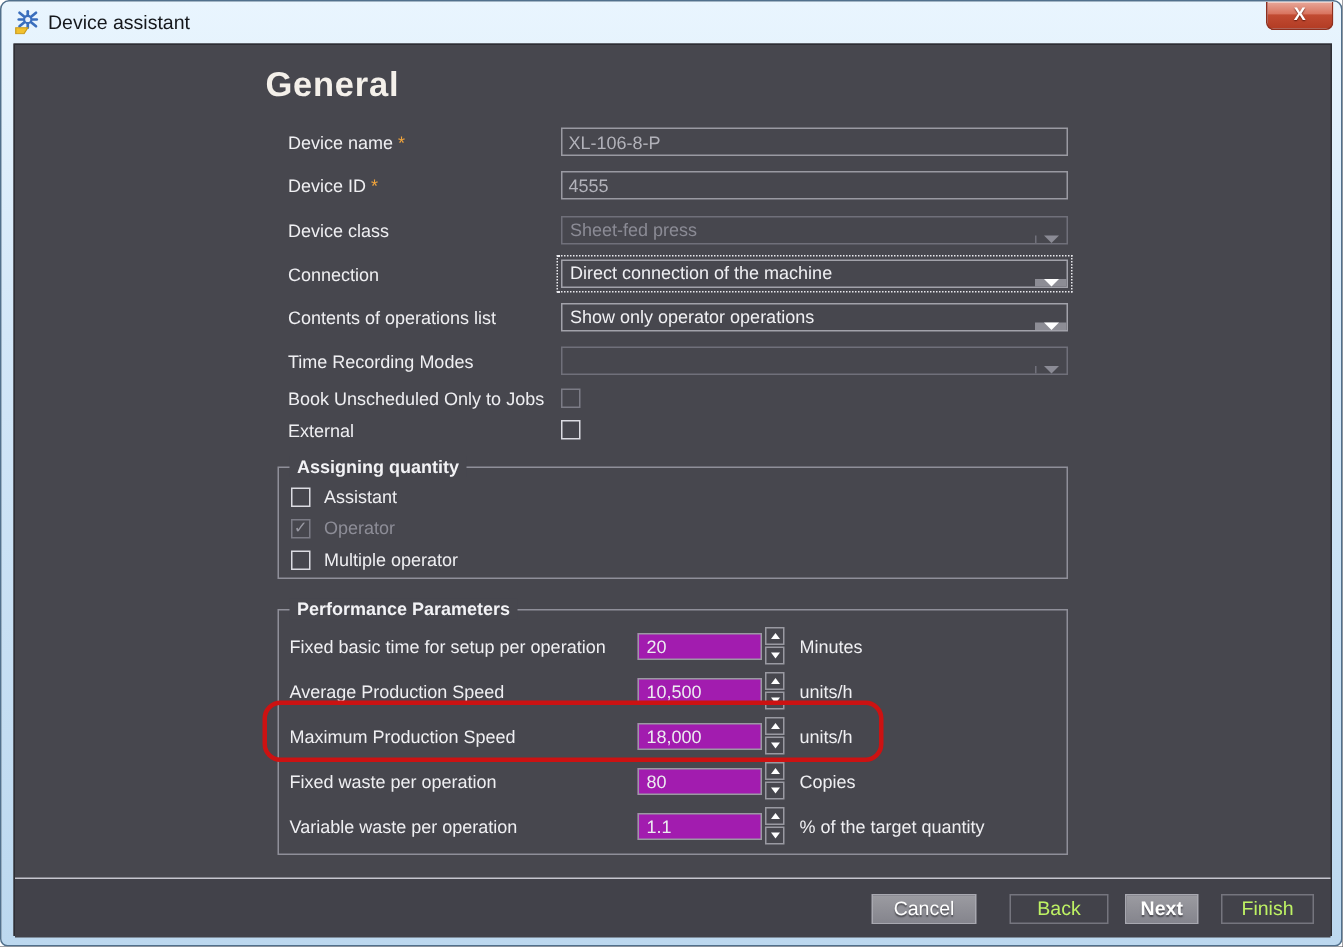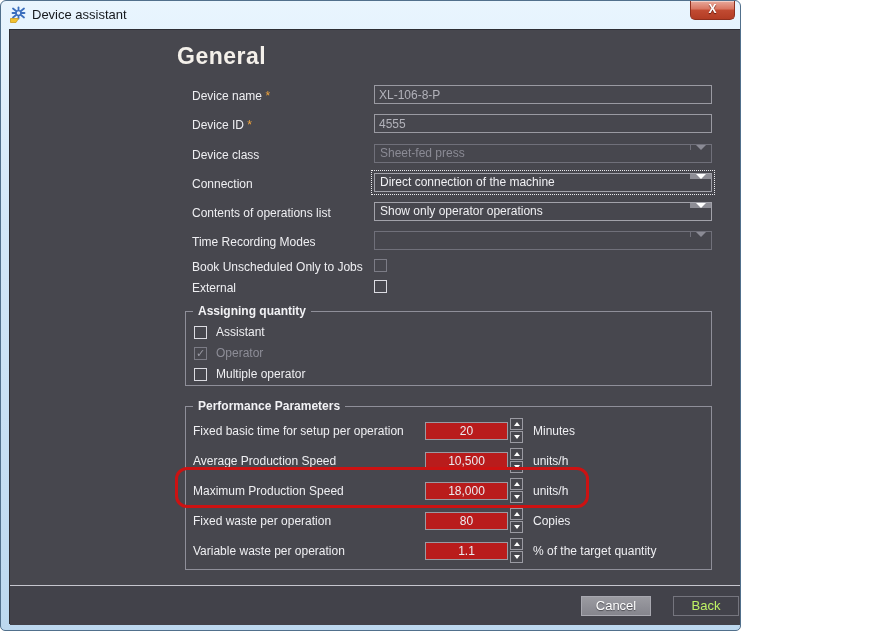--- a/index.html
+++ b/index.html
@@ -1,20 +1,20 @@
 <!DOCTYPE html>
 <html><head>
 <meta charset="utf-8">
 <style>
   * { margin:0; padding:0; box-sizing:border-box; }
   html,body { width:895px; height:631px; font-family:"Liberation Sans", sans-serif; }
   body { background:#fff; }
 
   .window {
-    position:relative; width:741px; height:631px;
+    position:relative; width:895px; height:631px;
     background:linear-gradient(180deg,#e9f5fe 0%,#d3e7f8 35%,#bcd8ef 100%);
     border:1px solid #51708c;
     border-radius:6px 6px 5px 5px;
     overflow:hidden;
   }
   .titlebar {
     position:absolute; left:0; top:0; right:0; height:28px;
     display:flex; align-items:center;
   }
   .title-icon { position:absolute; left:9px; top:5px; width:17px; height:17px; }
@@ -45,21 +45,21 @@
 
   .text-input {
     position:absolute; left:364px; width:338px; height:19px;
     background:#47474e; border:1px solid #9a9aa2;
     color:#b2b2ba; font-size:12px; font-family:"Liberation Sans", sans-serif;
     padding:0 4px; outline:none;
   }
 
   .combo {
     position:absolute; left:364px; width:338px; height:19px;
-    border:1px solid #a2a2aa; display:flex; align-items:flex-start;
+    border:1px solid #a2a2aa; display:flex; align-items:flex-end;
     background:#47474e; cursor:pointer;
   }
   .combo-text { flex:1; font-size:12px; color:#f0f0f3; line-height:17px; padding:0 5px;
     white-space:nowrap; overflow:hidden; }
   .combo-btn { width:21px; background:#8d8d95; display:flex; align-items:center; justify-content:center; }
   .tri-down { width:0; height:0; border-left:5px solid transparent; border-right:5px solid transparent; border-top:5px solid #fff; }
   .combo.focused { outline:1px dotted #eaeaee; outline-offset:2px; }
   .combo.disabled { border-color:#70707a; cursor:default; }
   .combo.disabled .combo-text { color:#8b8b95; }
   .combo.disabled .combo-btn { background:transparent; border-left:1px solid #70707a; }
@@ -82,22 +82,22 @@
   }
 
   .gb-row { position:absolute; left:8px; height:15px; line-height:15px; }
   .gb-row .checkbox { position:relative; display:inline-block; vertical-align:middle; margin-right:9px; }
   .gb-row .flabel { vertical-align:middle; }
 
   .perf-row { position:absolute; left:0; width:100%; height:19px; }
   .perf-label { position:absolute; left:7px; top:0; line-height:18px; }
   .spin-input {
     position:absolute; left:239px; top:0; width:83px; height:18px;
-    background:#b91c1c; border:1px solid #9a9aa2;
-    color:#ececf0; font-size:12px; text-align:center; padding:0 5px;
+    background:#a21caf; border:1px solid #9a9aa2;
+    color:#ececf0; font-size:12px; text-align:left; padding:0 5px;
     font-family:"Liberation Sans", sans-serif; outline:none;
   }
   .spin-stack { position:absolute; left:324px; top:-4px; width:13px; }
   .spin-btn {
     width:13px; height:12px; background:#47474e; border:1px solid #9a9aa2;
     display:flex; align-items:center; justify-content:center; cursor:pointer;
     margin-bottom:1px;
   }
   .tri-up-s { width:0; height:0; border-left:3px solid transparent; border-right:3px solid transparent; border-bottom:4px solid #fff; }
   .tri-dn-s { width:0; height:0; border-left:3px solid transparent; border-right:3px solid transparent; border-top:4px solid #fff; }

